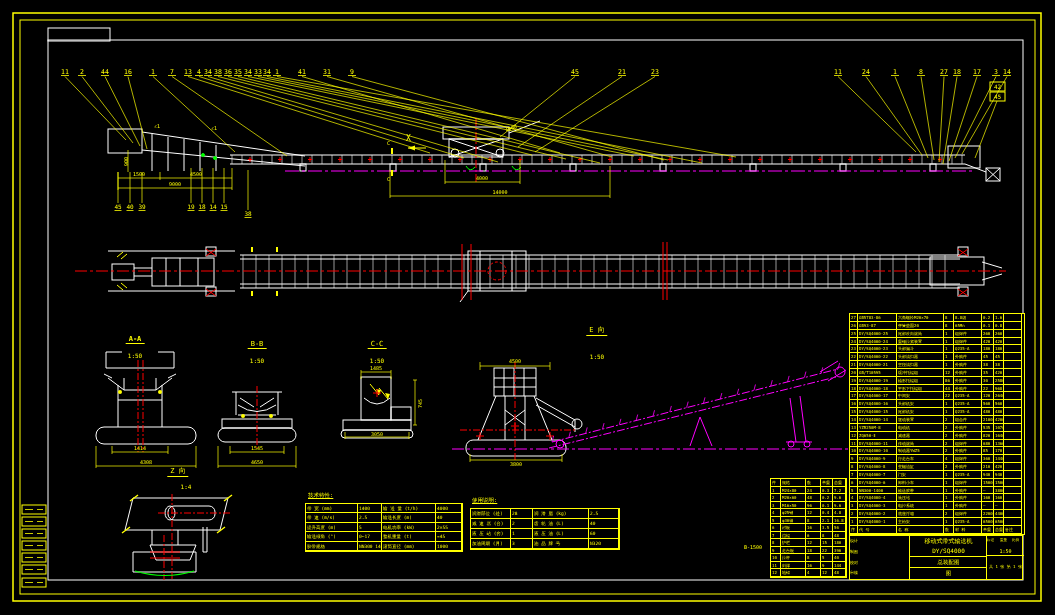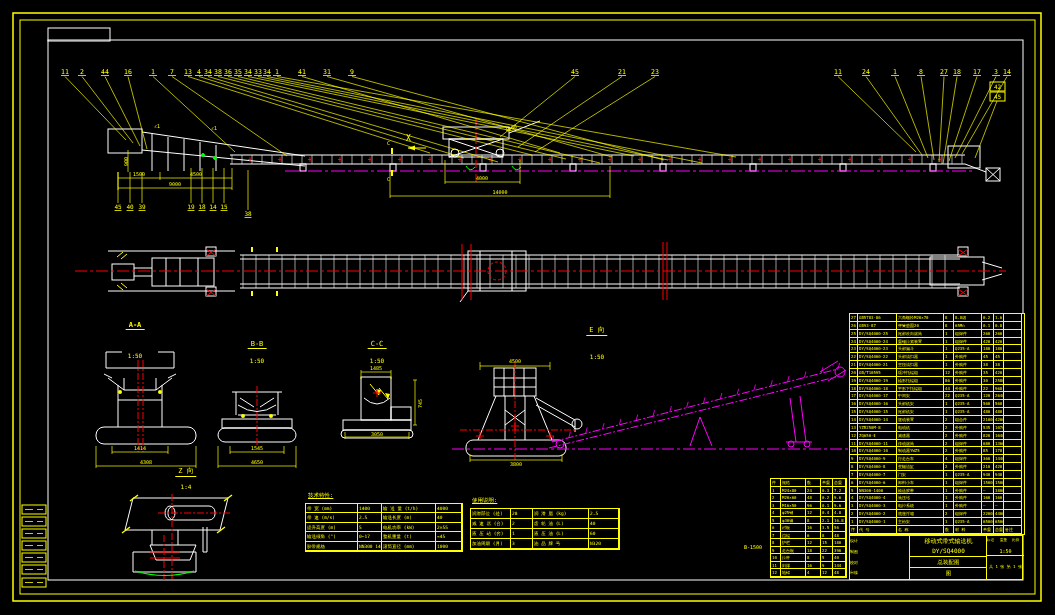--- a/index.html
+++ b/index.html
@@ -554,29 +554,29 @@
         <line x1="213" y1="203" x2="213" y2="168" stroke="#FFFF00" stroke-width="0.7"></line>
         <text x="224" y="209" fill="#FFFF00" font-size="6" text-anchor="middle" font-family="DejaVu Sans Mono,monospace">15</text>
         <line x1="220.5" y1="210.5" x2="227.5" y2="210.5" stroke="#FFFF00" stroke-width="0.8"></line>
         <line x1="224" y1="203" x2="224" y2="168" stroke="#FFFF00" stroke-width="0.7"></line>
         <text x="248" y="216" fill="#FFFF00" font-size="6" text-anchor="middle" font-family="DejaVu Sans Mono,monospace">38</text>
         <line x1="244.5" y1="217.5" x2="251.5" y2="217.5" stroke="#FFFF00" stroke-width="0.8"></line>
         <line x1="248" y1="210" x2="248" y2="170" stroke="#FFFF00" stroke-width="0.7"></line>
       </g>
   </svg>
 
-  <div class="lbl sec" style="left:135px;top:321px;font-weight:bold;">A-A</div>
+  <div class="lbl sec" style="left:135px;top:335px;font-weight:bold;">A-A</div>
   <div class="lbl scale" style="left:135px;top:352px;">1:50</div>
   <div class="lbl sec" style="left:257px;top:340px;">B-B</div>
   <div class="lbl scale" style="left:257px;top:357px;">1:50</div>
   <div class="lbl sec" style="left:377px;top:340px;">C-C</div>
   <div class="lbl scale" style="left:377px;top:357px;">1:50</div>
   <div class="lbl sec" style="left:597px;top:325px;">E 向</div>
   <div class="lbl scale" style="left:597px;top:353px;">1:50</div>
-  <div class="lbl sec" style="left:186px;top:466px;">Z 向</div>
+  <div class="lbl sec" style="left:178px;top:466px;">Z 向</div>
   <div class="lbl scale" style="left:186px;top:483px;">1:4</div>
 
   <div class="lbl" style="left:406px;top:134px;font-size:8px;">X</div>
   <div class="lbl dim" style="left:139px;top:172px;">1500</div>
   <div class="lbl dim" style="left:196px;top:172px;">4500</div>
   <div class="lbl dim" style="left:175px;top:182px;">9000</div>
   <div class="lbl dim" style="left:482px;top:176px;">4000</div>
   <div class="lbl dim" style="left:500px;top:190px;">14000</div>
   <div class="lbl vdim" style="left:124px;top:166px;">900</div>
   <div class="lbl rdim" style="left:505px;top:126px;">4000</div>

